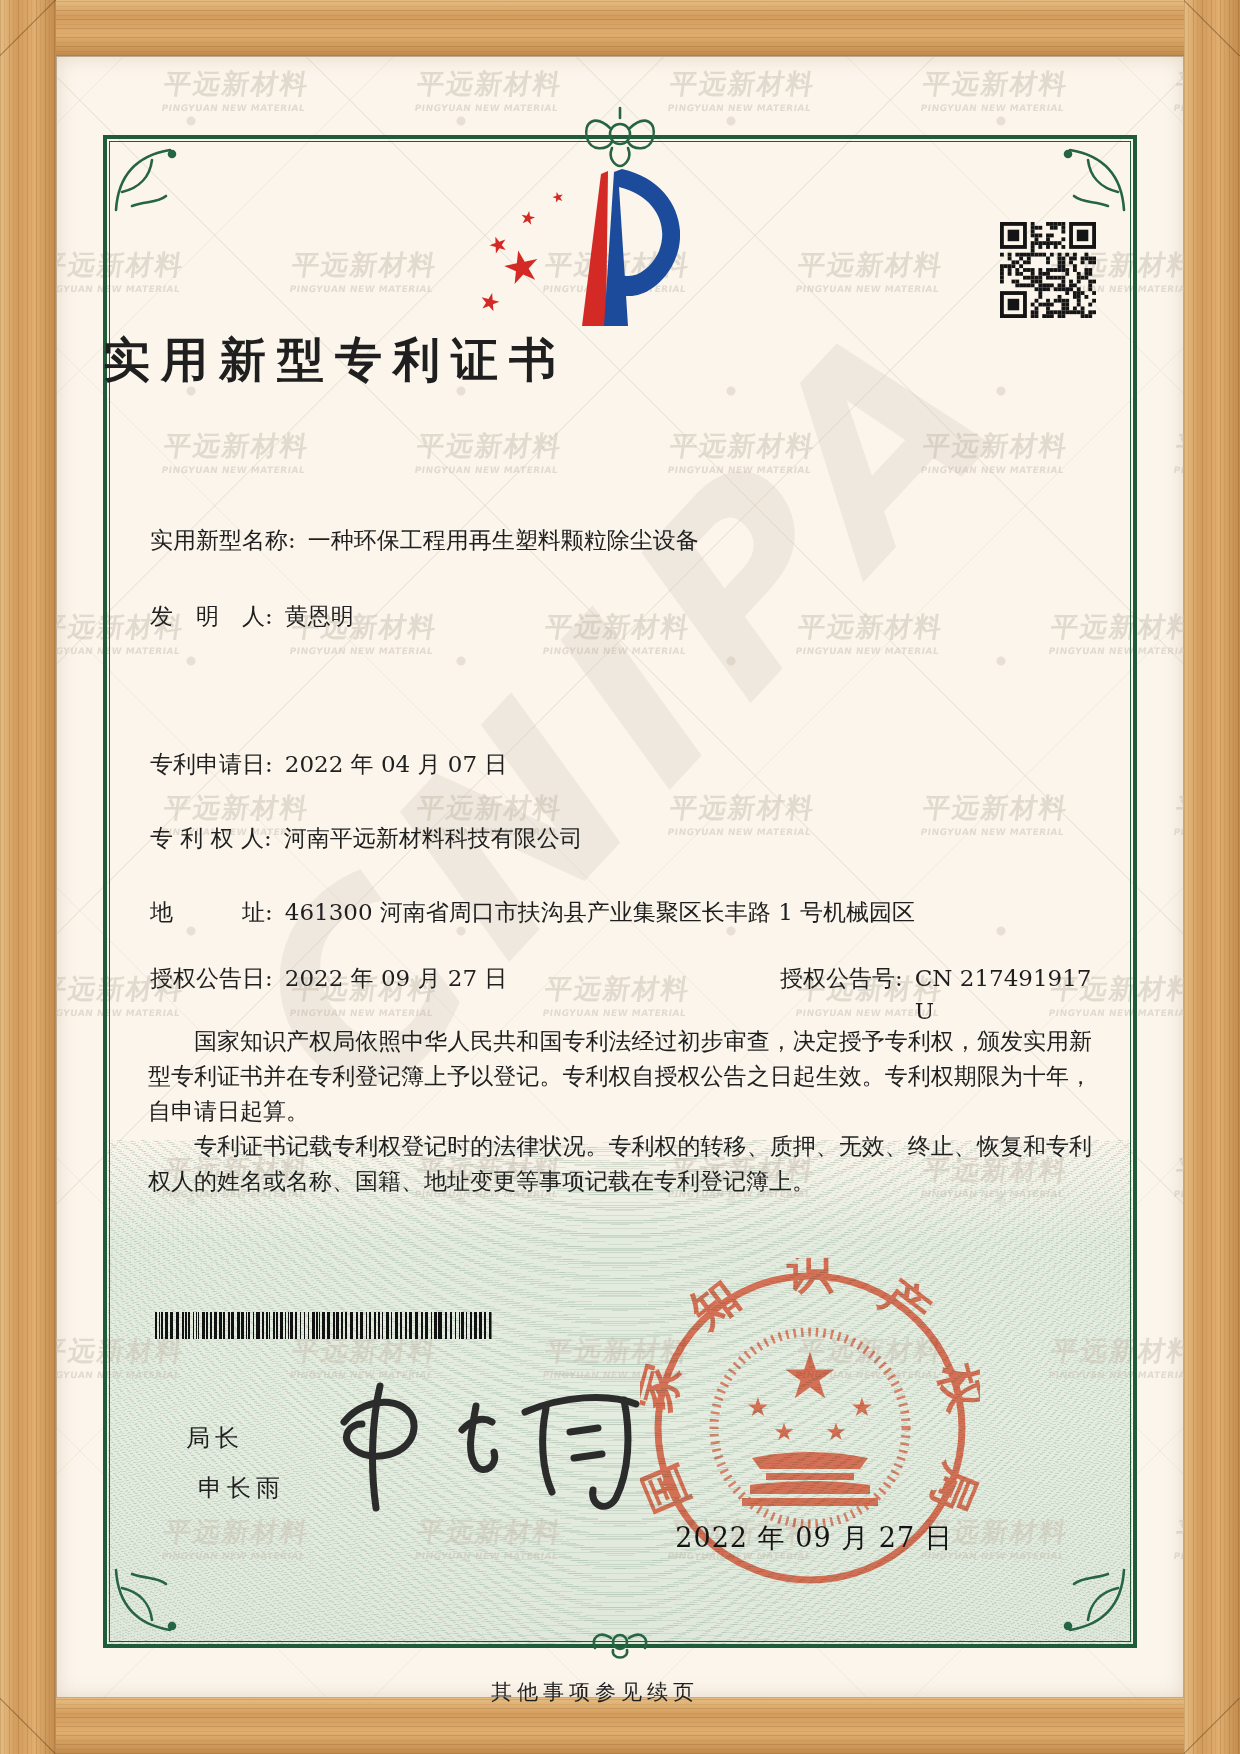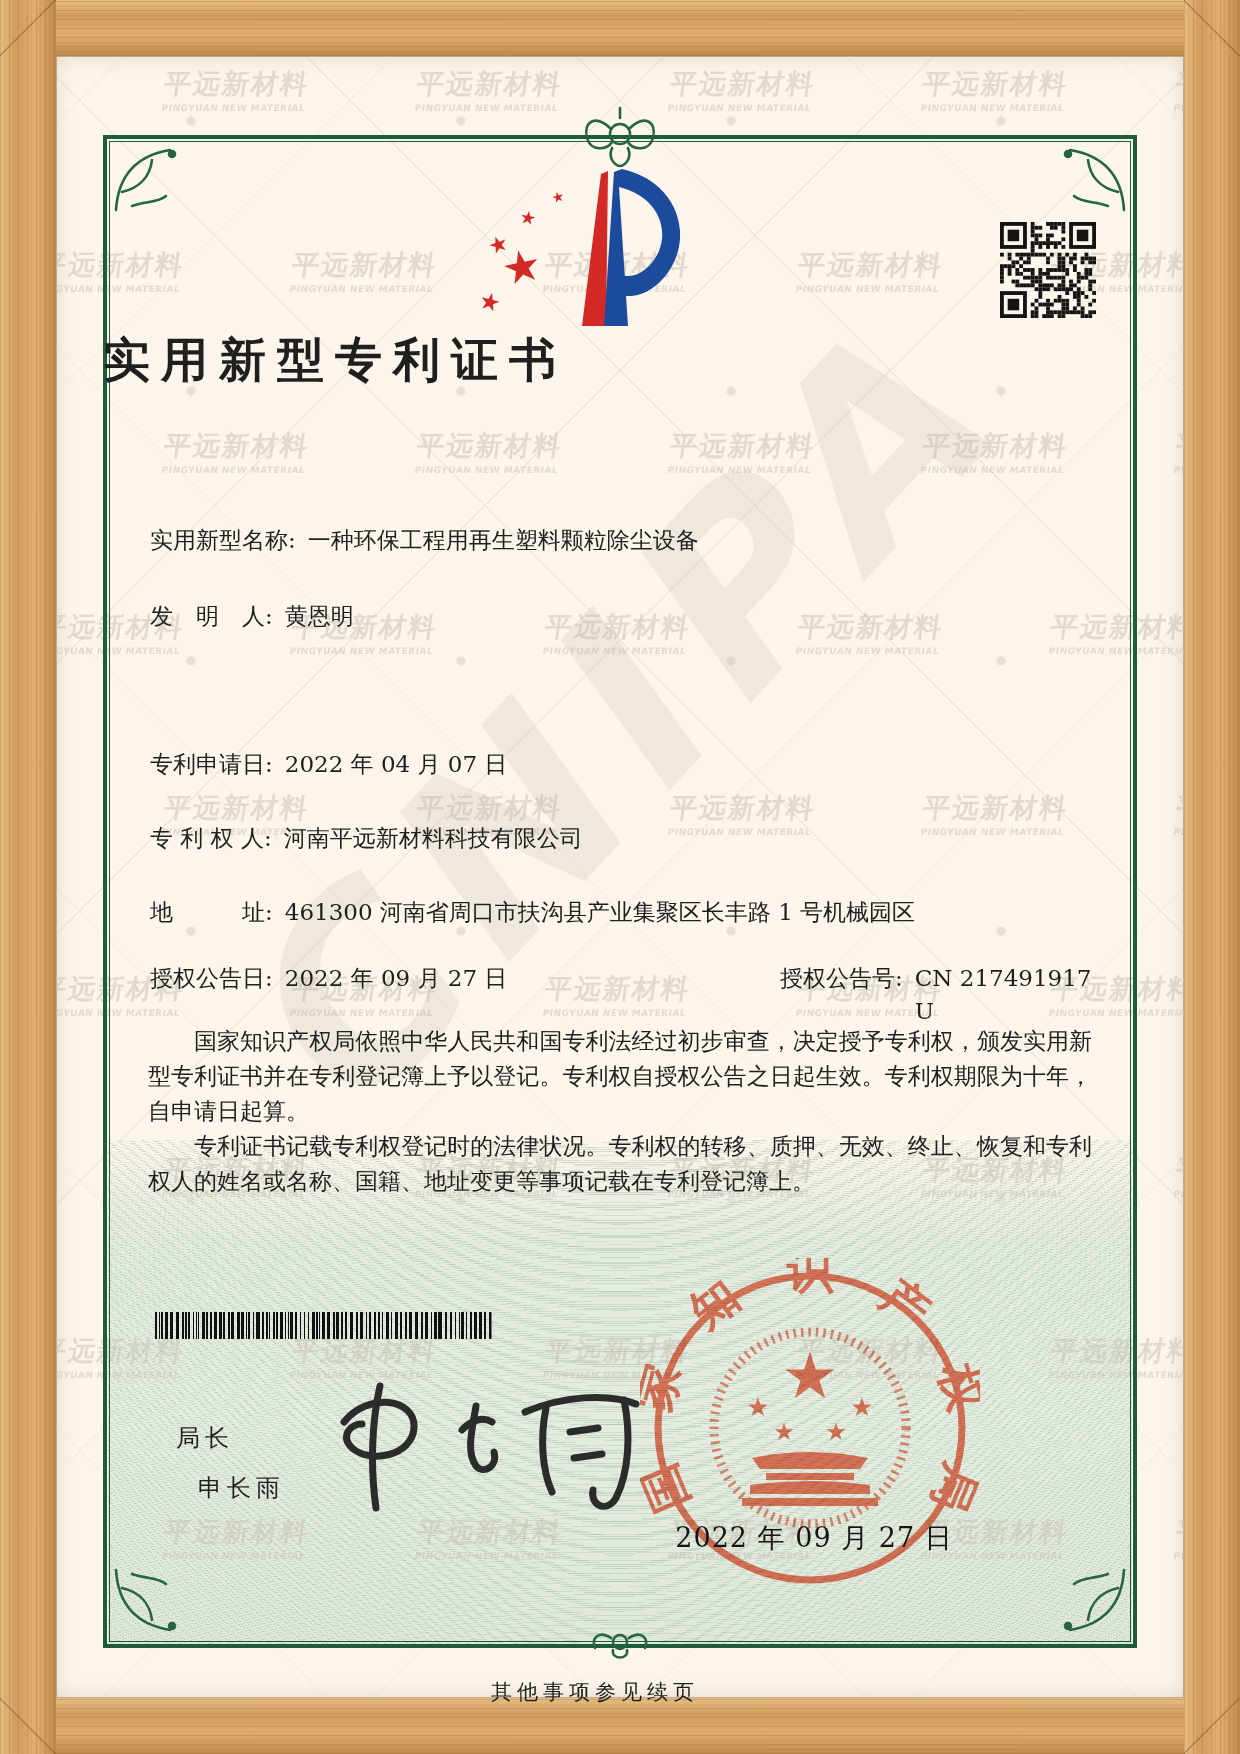--- a/index.html
+++ b/index.html
@@ -63,21 +63,21 @@
   .title{position:absolute;left:103px;top:329px;width:1034px;margin:0;
     font-size:47px;font-weight:bold;letter-spacing:11px;}
   .frow{position:absolute;left:150px;width:950px;display:flex;font-size:23px;line-height:33px;}
   .frow .lab{white-space:pre;margin-right:12px;}
   .frow .val{max-width:752px;}
   .grant2{position:absolute;left:630px;top:0;display:flex;}
   .grant2 .lab{white-space:pre;margin-right:12px;}
   .body-text{position:absolute;left:148px;top:1024px;width:944px;}
   .body-text p{margin:0;font-size:23px;line-height:35px;text-indent:2em;text-align:justify;}
   .barcode{position:absolute;left:155px;top:1312px;}
-  .director-title{position:absolute;left:176px;top:1422px;font:24px "DejaVu Sans","Liberation Sans",sans-serif;letter-spacing:5px;text-align:right;}
+  .director-title{position:absolute;left:186px;top:1422px;font:24px "DejaVu Sans","Liberation Sans",sans-serif;letter-spacing:5px;text-align:right;}
   .director-name{position:absolute;left:186px;top:1472px;font:24px "DejaVu Sans","Liberation Sans",sans-serif;letter-spacing:5px;margin-left:12px;}
   .signature{position:absolute;left:310px;top:1368px;}
   .seal{position:absolute;left:640px;top:1258px;opacity:.9;mix-blend-mode:multiply;}
   .seal-date{position:absolute;left:664px;top:1520px;width:300px;text-align:center;
     font-size:27px;letter-spacing:1px;color:#141414;}
   .page-info{position:absolute;left:103px;top:1598px;width:1034px;text-align:center;
     font-size:21px;letter-spacing:3px;}
   .note{position:absolute;left:0;top:1678px;width:1190px;text-align:center;font-size:21px;letter-spacing:5px;}
 </style>
 </head>

